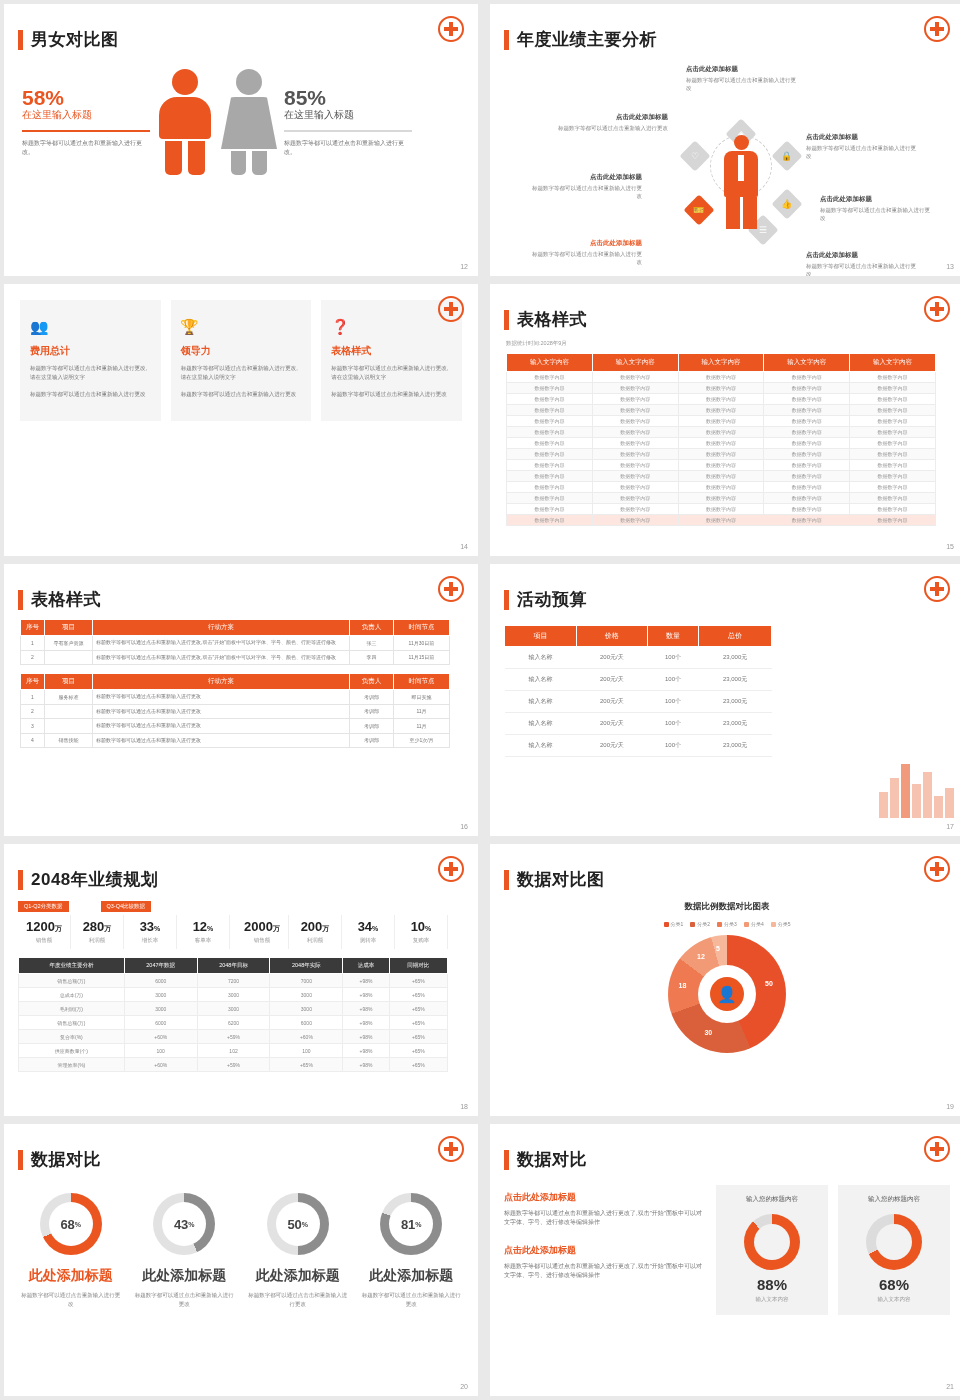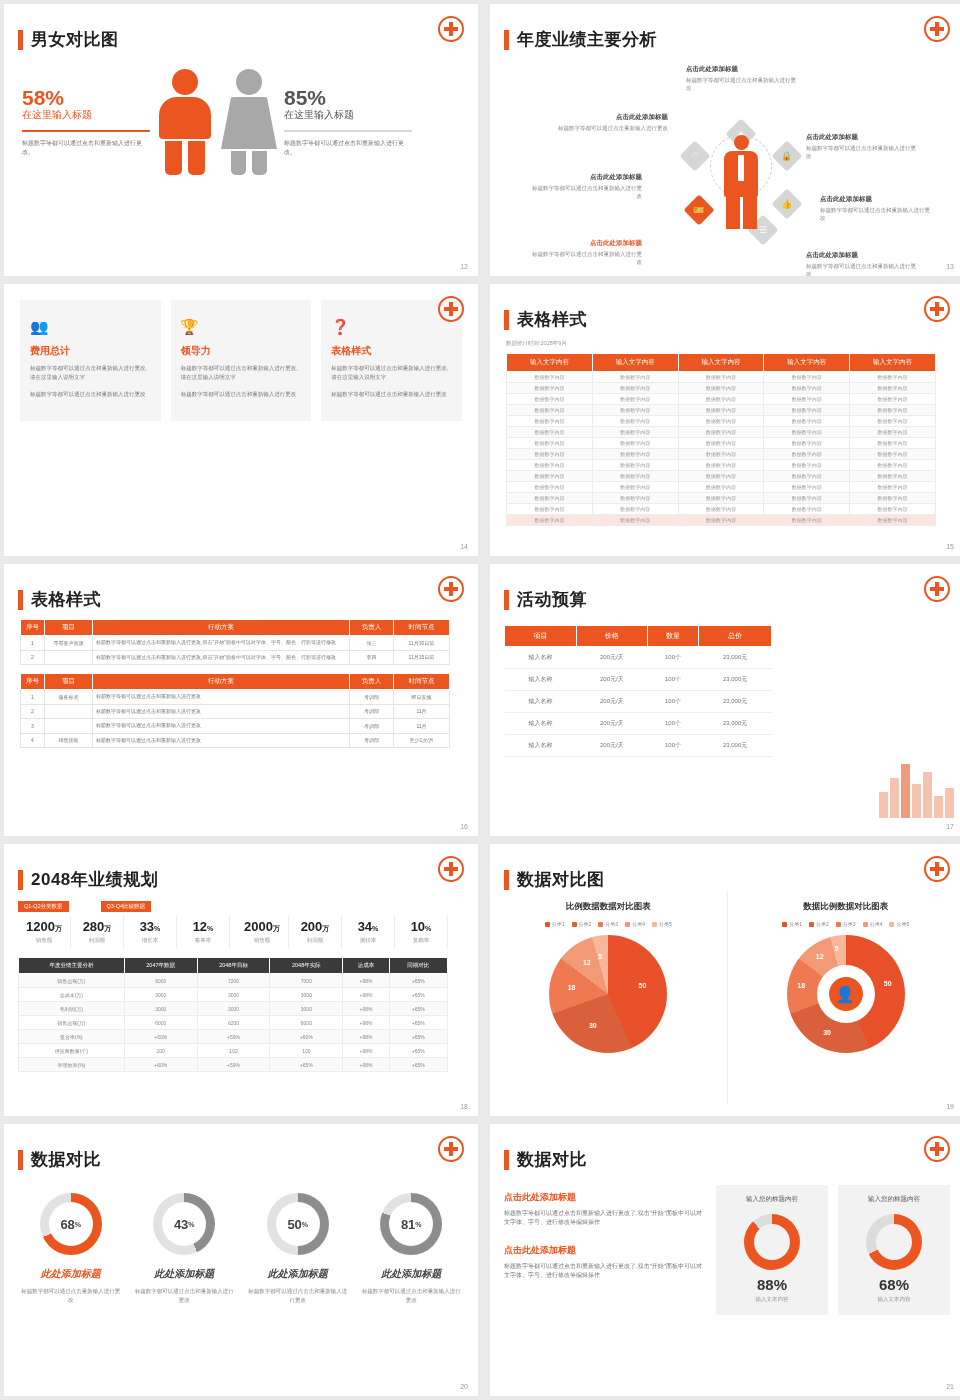--- a/index.html
+++ b/index.html
@@ -145,21 +145,21 @@
   .donut-hole { position: absolute; inset: 30px; background: #fff; border-radius: 50%; display:flex;align-items:center;justify-content:center; }
   .pie span { position: absolute; font-size: 7px; color: #fff; font-weight: bold; }
   .avatar { width: 34px; height: 34px; border-radius: 50%; background: #ea5520; display: flex; align-items: center; justify-content: center; color: #fff; font-size: 16px; }
 
   
   .rings { display: flex; justify-content: space-around; padding: 22px 10px 0; }
   .ring-item { width: 100px; text-align: center; }
   .ring { width: 62px; height: 62px; border-radius: 50%; margin: 0 auto; position: relative; }
   .ring .in { position: absolute; inset: 9px; background: #fff; border-radius: 50%; display: flex; align-items: center; justify-content: center; font-size: 13px; font-weight: bold; color: #444; }
   .ring .in em { font-size: 7px; font-style: normal; }
-  .ring-item h5 { font-size: 10px; margin: 12px 0 6px; font-style: italic; }
+  .ring-item h5 { font-size: 14px; margin: 12px 0 6px; }
   .ring-item p { font-size: 5.5px; color: #888; line-height: 1.6; }
 
   
   .s21 { display: flex; padding: 14px 14px 0; gap: 12px; }
   .s21 .lcol { width: 200px; }
   .s21 .lcol h4 { font-size: 9px; color: #ea5520; margin: 6px 0 5px; }
   .s21 .rcol { flex: 1; display: flex; gap: 10px; }
   .panel { flex: 1; background: #f2f2f2; padding: 10px 6px 12px; text-align: center; }
   .panel .t { font-size: 6.5px; color: #555; }
   .panel .big { font-size: 15px; font-weight: bold; margin-top: 6px; color: #333; }
@@ -710,37 +710,20 @@
   <div class="slide">
     <div class="title-row">
       <div class="title-bar"></div>
       <div class="title-txt">数据对比图</div>
     </div>
     <div class="logo">
         <div class="cross"></div>
       </div>
     <div class="chart-halves">
       <div class="half">
-        <div class="ch-title">比例数据数据对比图表</div>
-        <div class="legend" id="lg0">
-            <div><i style="background:#e8502a"></i>分类1</div>
-            <div><i style="background:#d9603a"></i>分类2</div>
-            <div><i style="background:#ef7a52"></i>分类3</div>
-            <div><i style="background:#f29a76"></i>分类4</div>
-            <div><i style="background:#f6b79b"></i>分类5</div>
-          </div>
-        <div class="pie" id="pie0" style="background: conic-gradient(rgb(232, 80, 42) 0deg, rgb(232, 80, 42) 156.522deg, rgb(217, 96, 58) 156.522deg, rgb(217, 96, 58) 250.435deg, rgb(239, 122, 82) 250.435deg, rgb(239, 122, 82) 306.783deg, rgb(242, 154, 118) 306.783deg, rgb(242, 154, 118) 344.348deg, rgb(246, 183, 155) 344.348deg, rgb(246, 183, 155) 360deg);">
-            <span style="left: 89.247px; top: 46.6756px;">50</span>
-            <span style="left: 39.6576px; top: 87.0196px;">30</span>
-            <span style="left: 18.4056px; top: 48.6113px;">18</span>
-            <span style="left: 33.6432px; top: 24.3083px;">12</span>
-            <span style="left: 49.098px; top: 18.3353px;">5</span>
-          </div>
-      </div>
-      <div class="half">
         <div class="ch-title">数据比例数据对比图表</div>
         <div class="legend" id="lg1">
             <div><i style="background:#e8502a"></i>分类1</div>
             <div><i style="background:#d9603a"></i>分类2</div>
             <div><i style="background:#ef7a52"></i>分类3</div>
             <div><i style="background:#f29a76"></i>分类4</div>
             <div><i style="background:#f6b79b"></i>分类5</div>
           </div>
         <div class="pie" id="pie1" style="background: conic-gradient(rgb(232, 80, 42) 0deg, rgb(232, 80, 42) 156.522deg, rgb(217, 96, 58) 156.522deg, rgb(217, 96, 58) 250.435deg, rgb(239, 122, 82) 250.435deg, rgb(239, 122, 82) 306.783deg, rgb(242, 154, 118) 306.783deg, rgb(242, 154, 118) 344.348deg, rgb(246, 183, 155) 344.348deg, rgb(246, 183, 155) 360deg);">
           <div class="donut-hole">

